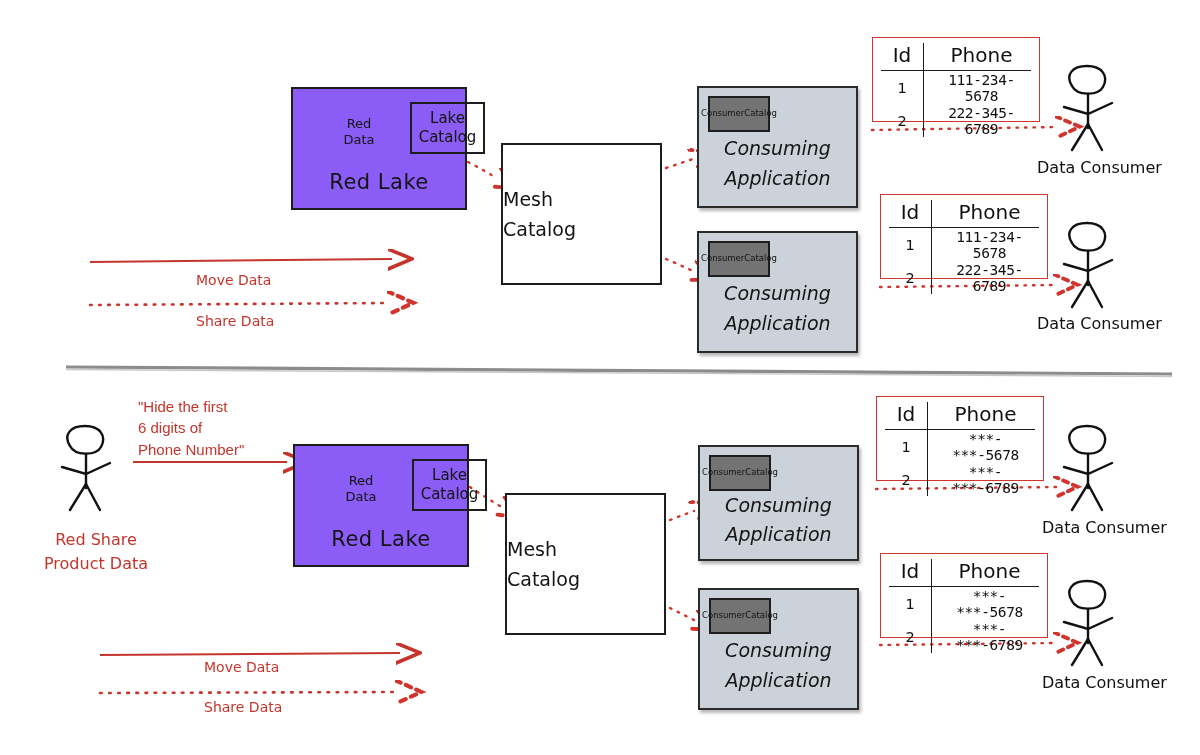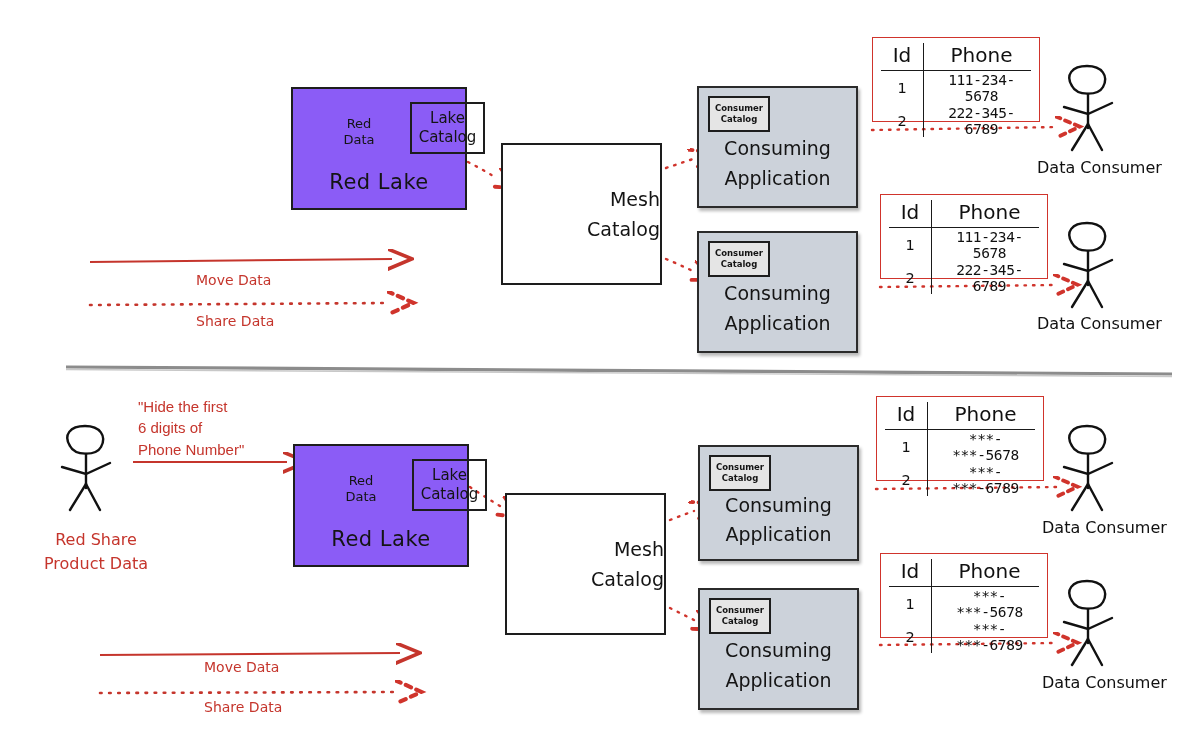--- a/index.html
+++ b/index.html
@@ -68,51 +68,51 @@
     box-shadow: 2px 3px 3px rgba(0,0,0,0.28);
   }
   .consumer-catalog {
     position: absolute;
     left: 9px;
     top: 8px;
     width: 62px;
     height: 36px;
     border: 2px solid #1d1d1d;
     box-sizing: border-box;
-    background: #e5e5e5;
+    background: #737373;
     display: flex;
-    flex-direction: column;
+    flex-direction: row;
     align-items: center;
     justify-content: center;
     font-size: 8.5px;
     line-height: 1.35;
     color: #141414;
-    font-weight: bold;
   }
   .app-title {
     position: absolute;
     left: 0;
     right: 0;
     top: 50%;
     transform: translateY(-46%);
     text-align: center;
     font-size: 19px;
     line-height: 1.55;
     color: #141414;
+    font-style: italic;
   }
 
   
   .mesh-catalog {
     position: absolute;
     background: #ffffff;
     border: 2.5px solid #1d1d1d;
     box-sizing: border-box;
     display: flex;
     flex-direction: column;
-    align-items: flex-end;
+    align-items: flex-start;
     justify-content: center;
     font-size: 19px;
     line-height: 1.6;
     color: #141414;
   }
 
   
   .data-table {
     position: absolute;
     border: 1.6px solid #d0342c;

